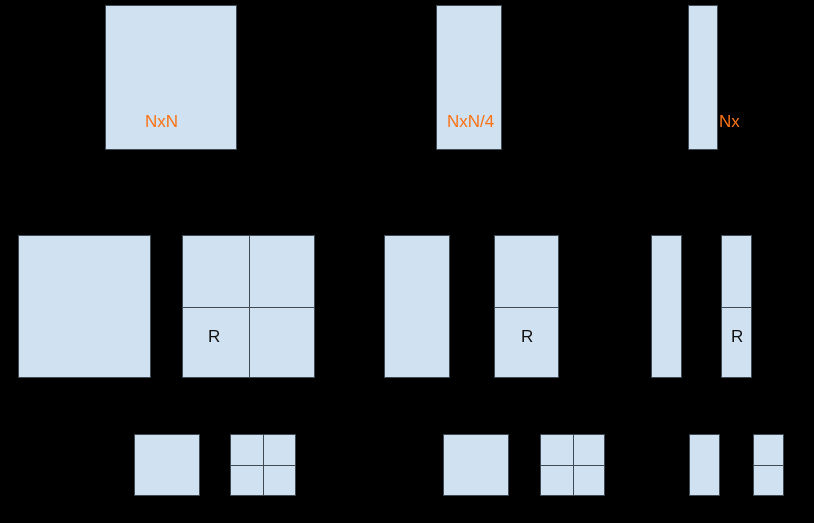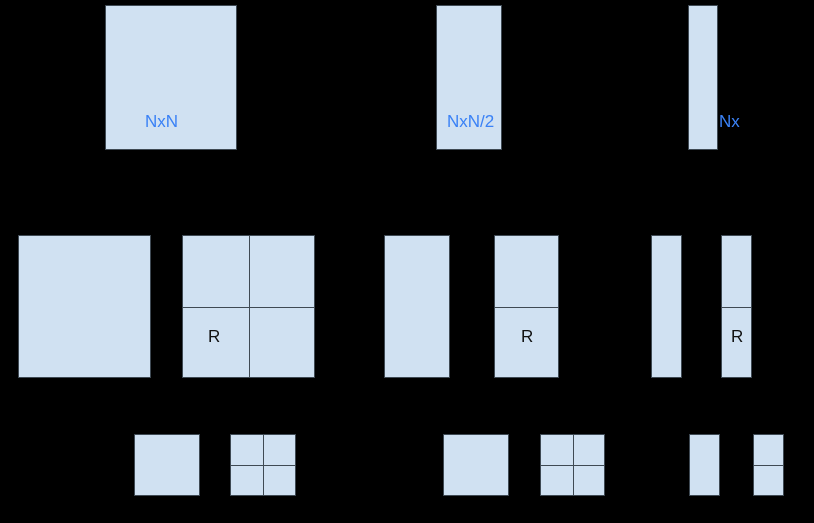--- a/index.html
+++ b/index.html
@@ -32,21 +32,21 @@
   }
   .divider-h {
     position: absolute;
     left: 0;
     right: 0;
     height: 1px;
     background: #3f4a54;
   }
   .box-label {
     position: absolute;
-    color: #3b82f6;
+    color: #f97316;
     font-size: 17px;
     line-height: 1;
     white-space: nowrap;
     font-family: "Liberation Sans", sans-serif;
   }
   .quad-label {
     position: absolute;
     color: #111111;
     font-size: 17px;
     line-height: 1;
@@ -65,21 +65,21 @@
 </style>
 </head>
 <body>
 
 <div id="canvas">
 
   <div class="box" style="left: 105px; top: 5px; width: 132px; height: 145px;"></div>
   <span class="box-label" style="left: 145px; top: 113px;">NxN</span>
 
   <div class="box" style="left: 436px; top: 5px; width: 66px; height: 145px;"></div>
-  <span class="box-label" style="left: 447px; top: 113px;">NxN/2</span>
+  <span class="box-label" style="left: 447px; top: 113px;">NxN/4</span>
 
   <div class="box" style="left: 688px; top: 5px; width: 30px; height: 145px;"></div>
   <span class="box-label" style="left: 695px; top: 113px; margin-left: 24px;">Nx</span>
 
   <div class="box" style="left: 18px; top: 235px; width: 133px; height: 143px;"></div>
   <div class="box" style="left: 182px; top: 235px; width: 133px; height: 143px;">
       <div class="divider-v" style="left: 66px;"></div>
       <div class="divider-h" style="top: 71px;"></div>
     </div>
   <span class="quad-label" style="left: 208px; top: 328px;">R</span>

